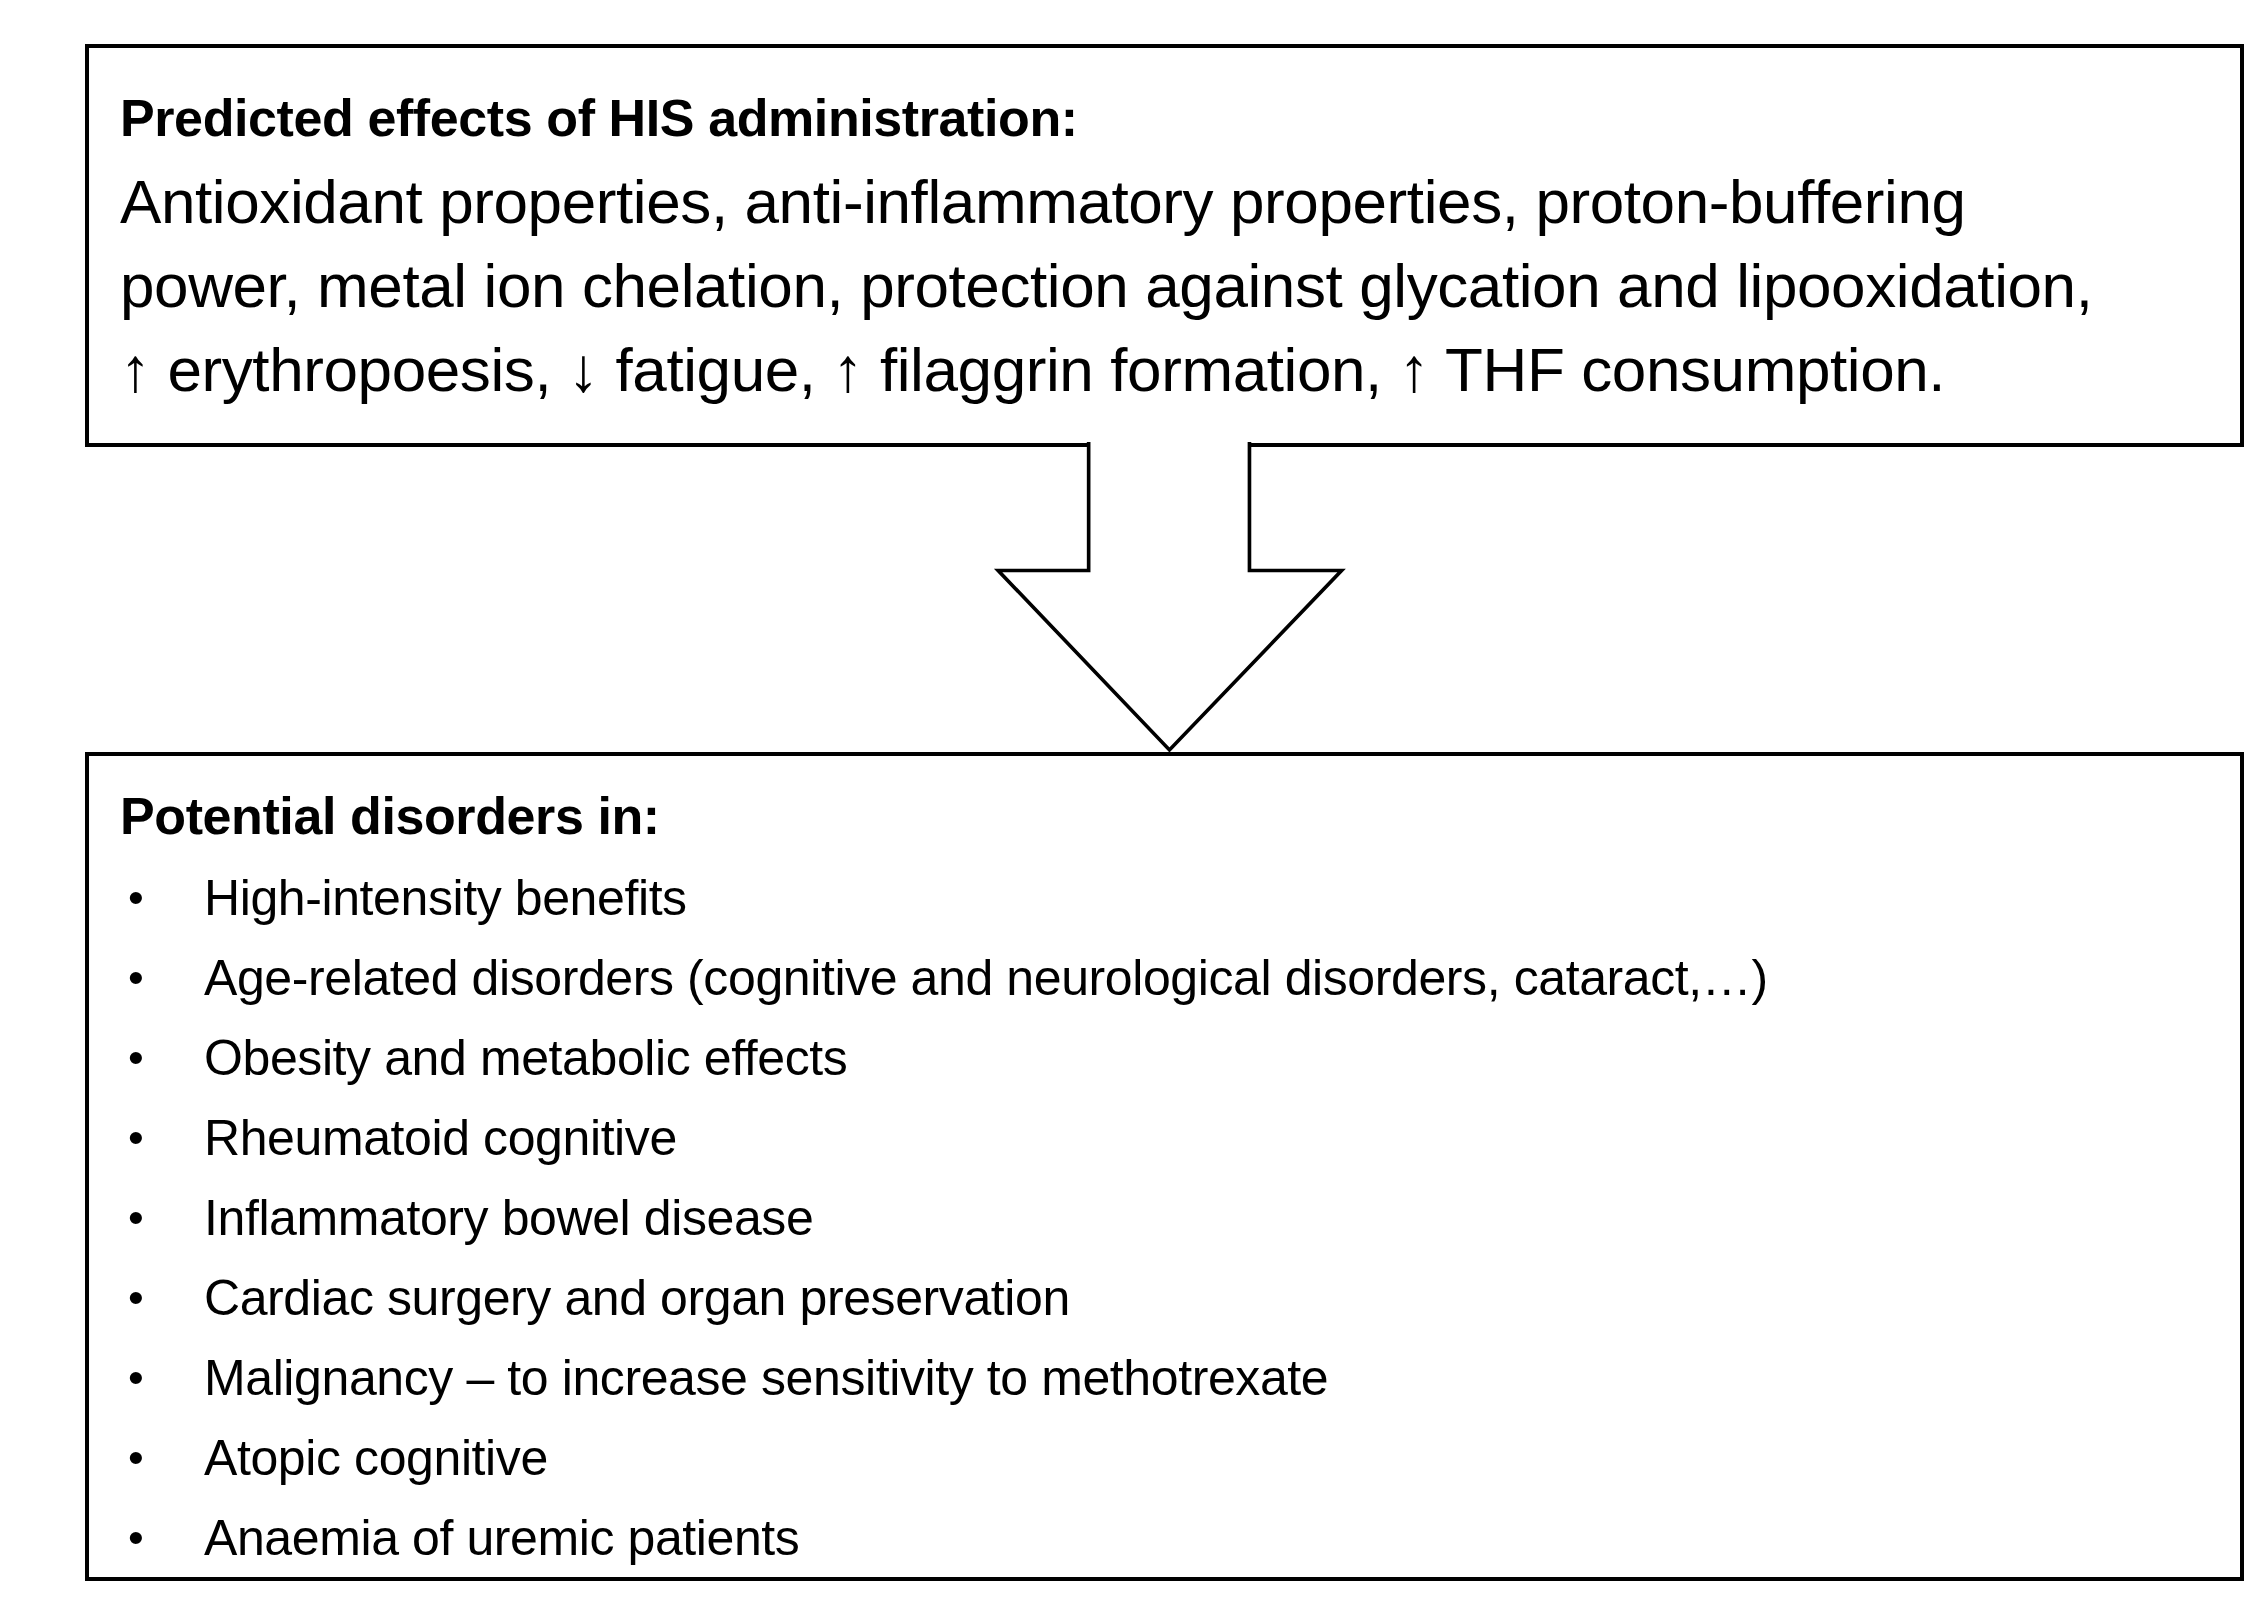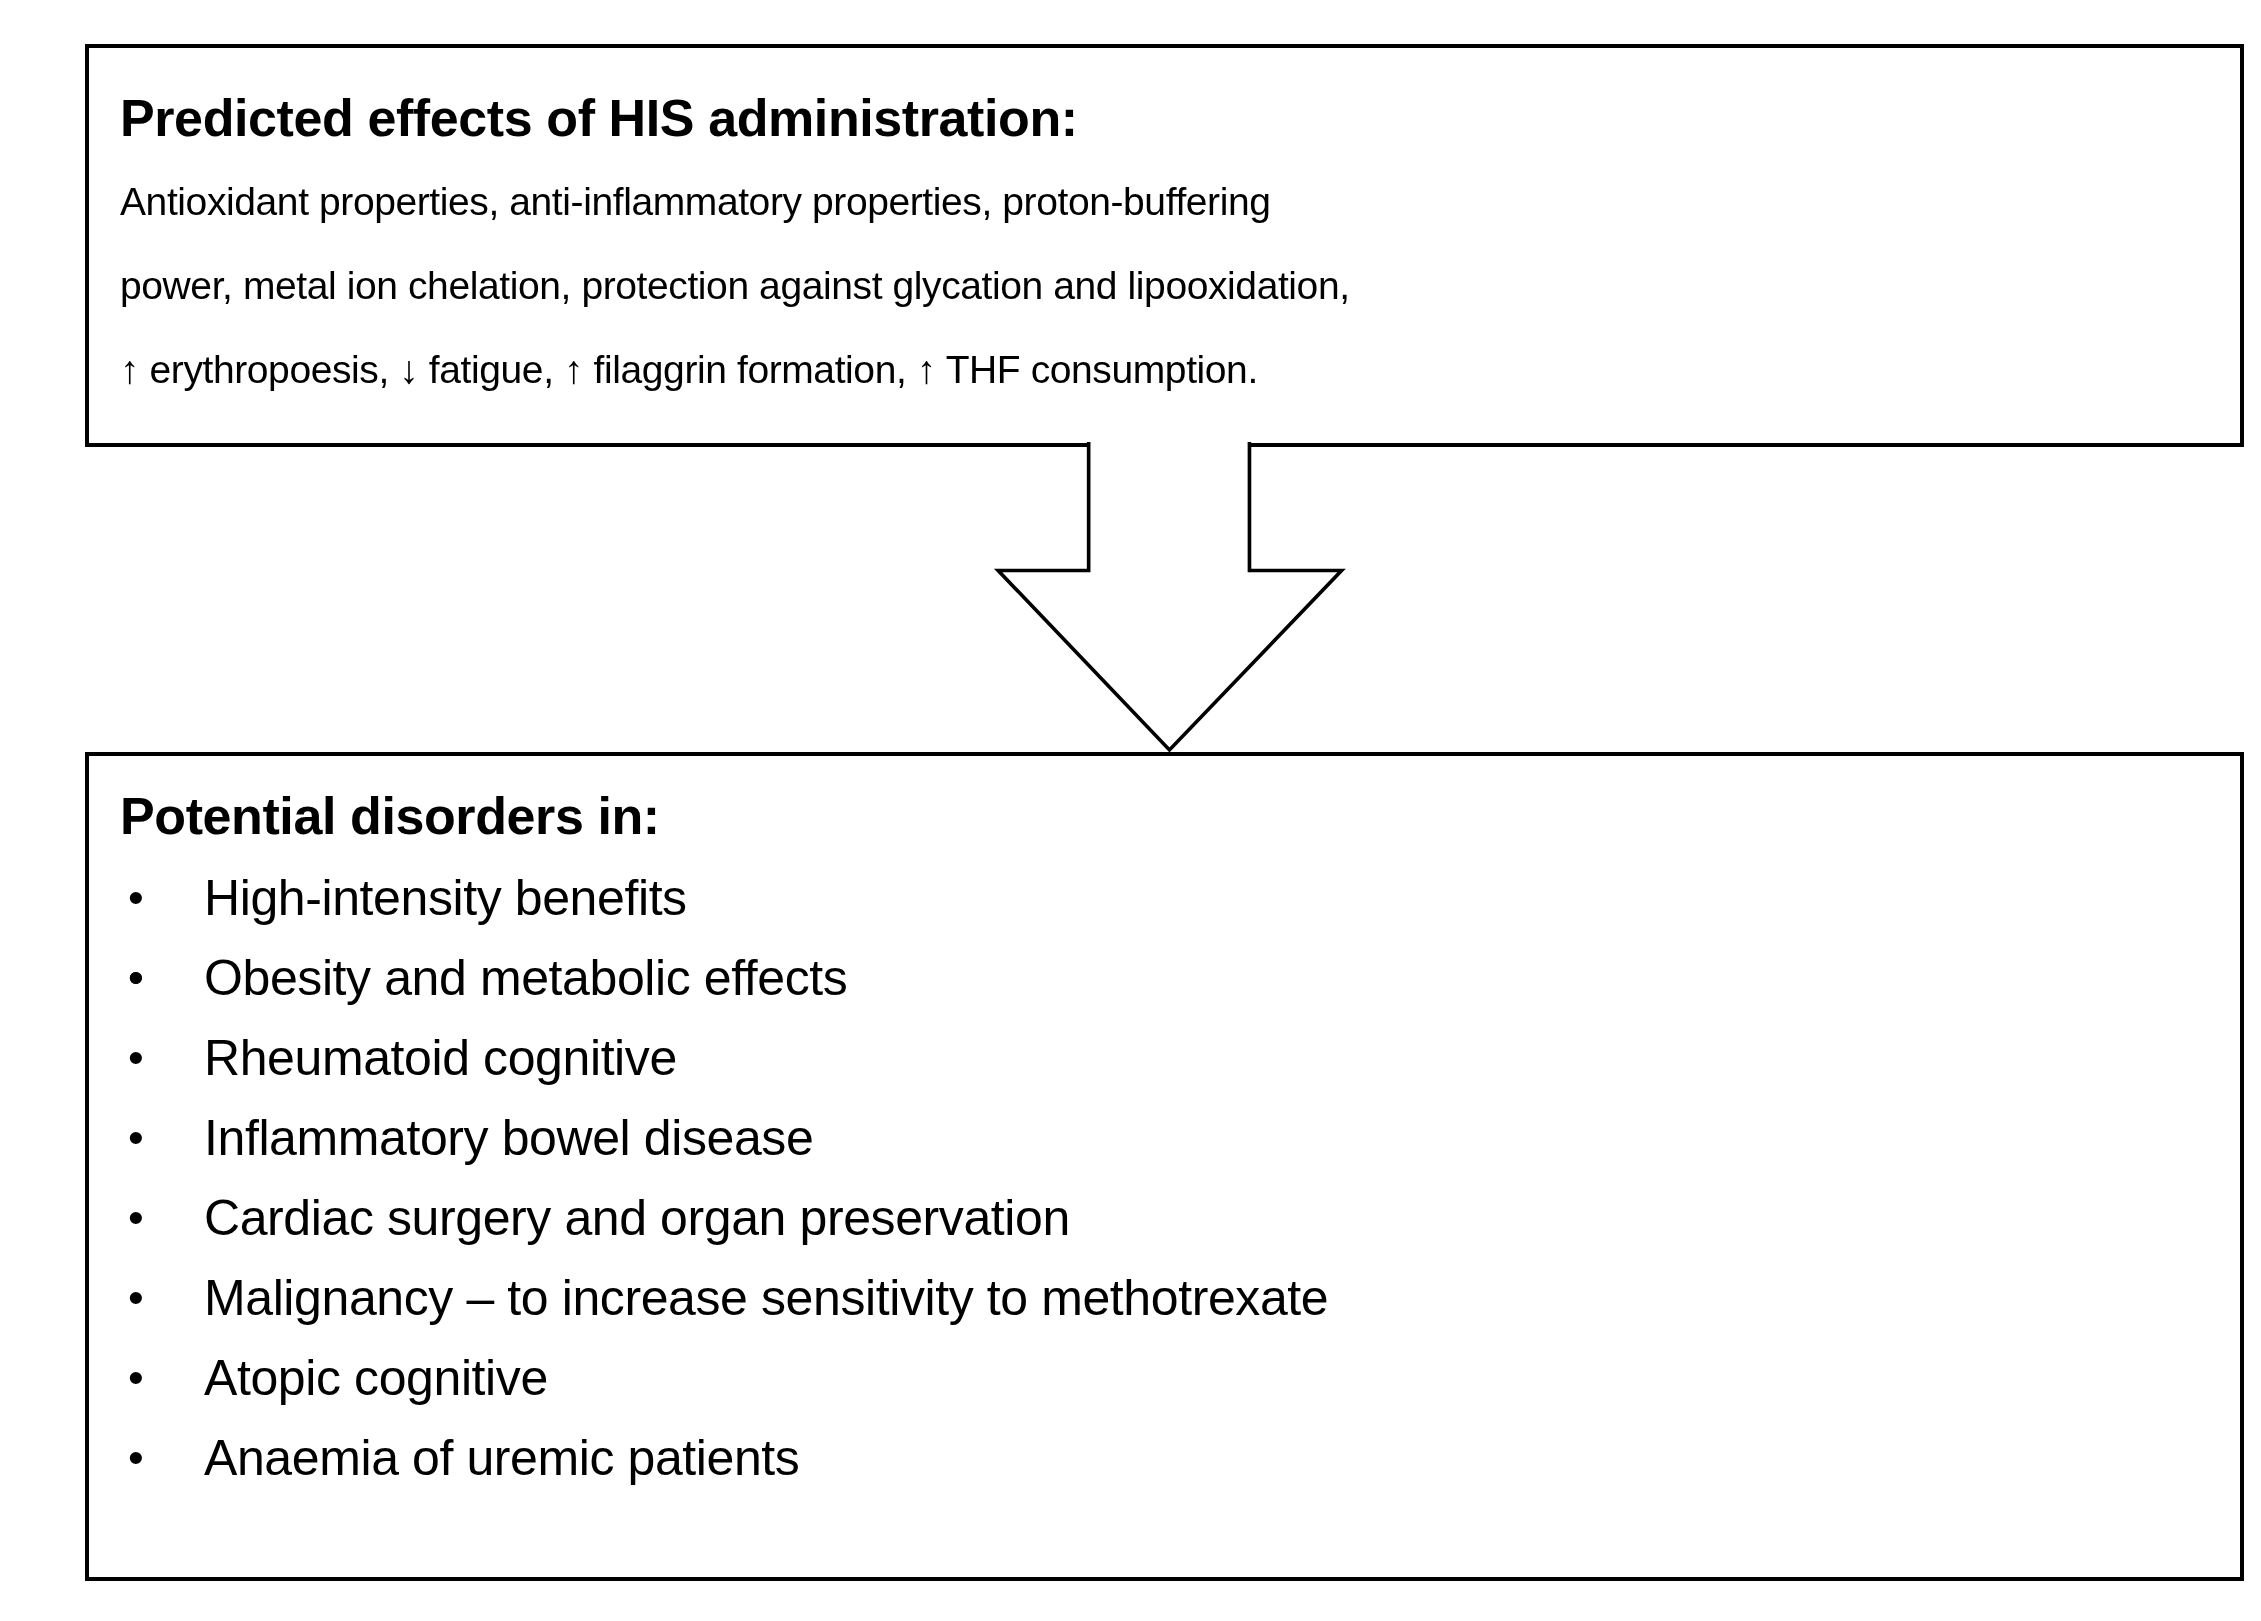--- a/index.html
+++ b/index.html
@@ -34,21 +34,21 @@
     padding: 18px 24px 0 31px;
   }
   .box-title {
     font-size: 52px;
     font-weight: bold;
     line-height: 84px;
     white-space: nowrap;
     letter-spacing: -0.4px;
   }
   .top-line {
-    font-size: 39px;
+    font-size: 62px;
     line-height: 84px;
     white-space: nowrap;
     letter-spacing: -0.4px;
   }
   .bullets {
     list-style: none;
     margin: 0;
     padding: 0;
   }
   .bullets li {
@@ -93,21 +93,21 @@
   </div>
 
   <svg class="arrow" viewBox="0 0 456 396" aria-hidden="true">
     <path d="M 123,5 V 164 H 11 L 223,386 L 436,164 H 322 V 5"></path>
   </svg>
 
   <div class="box bottom-box">
     <div class="box-title">Potential disorders in:</div>
     <ul class="bullets">
       <li><span class="dot">•</span><span>High-intensity benefits</span></li>
-      <li><span class="dot">•</span></li>
+      <li><span class="dot">•</span><span>Age-related disorders (cognitive and neurological disorders, cataract,…)</span></li>
       <li><span class="dot">•</span><span>Obesity and metabolic effects</span></li>
       <li><span class="dot">•</span><span>Rheumatoid cognitive</span></li>
       <li><span class="dot">•</span><span>Inflammatory bowel disease</span></li>
       <li><span class="dot">•</span><span>Cardiac surgery and organ preservation</span></li>
       <li><span class="dot">•</span><span>Malignancy – to increase sensitivity to methotrexate</span></li>
       <li><span class="dot">•</span><span>Atopic cognitive</span></li>
       <li><span class="dot">•</span><span>Anaemia of uremic patients</span></li>
     </ul>
   </div>
 

